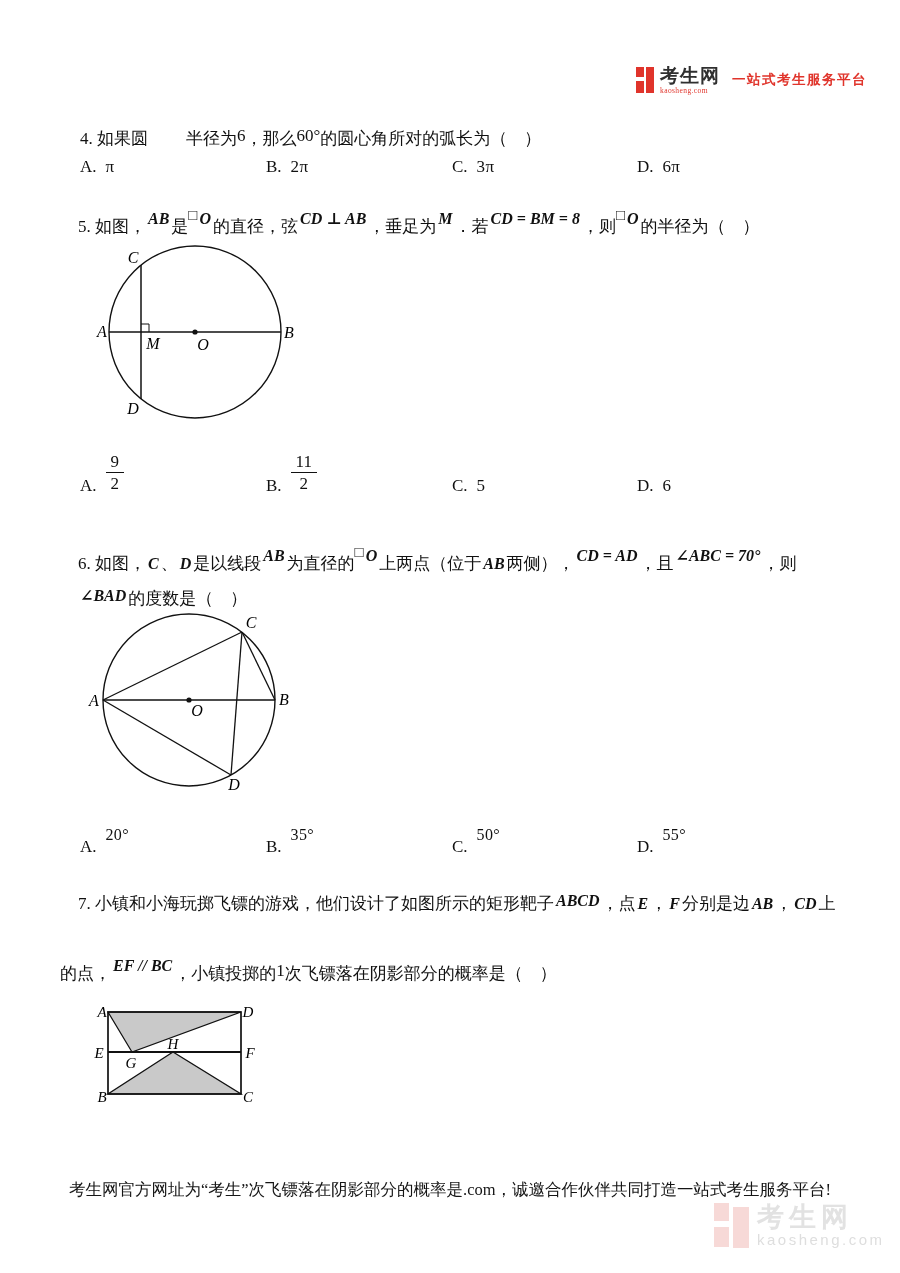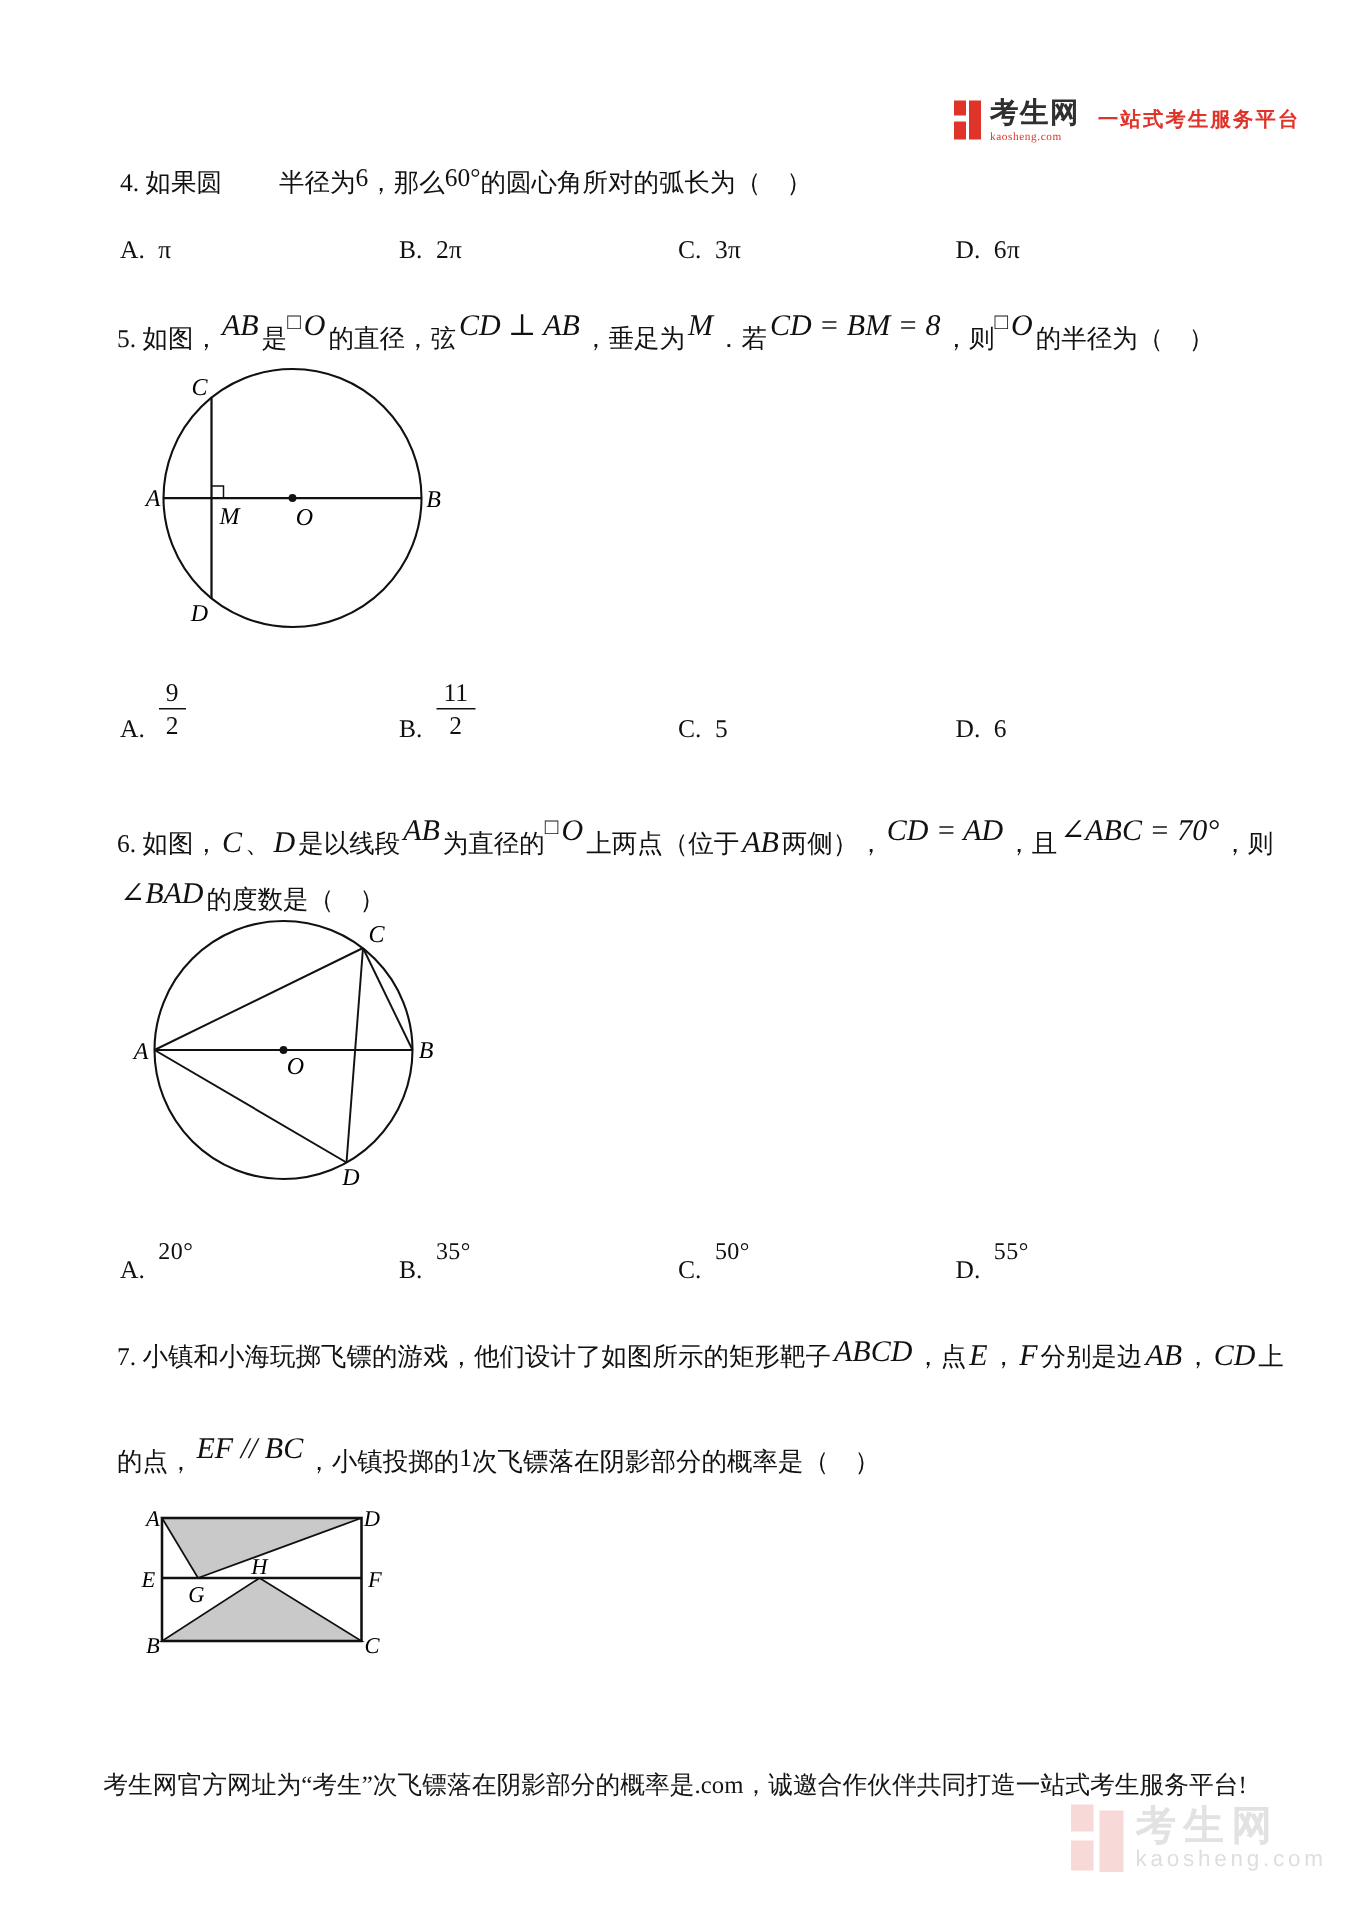--- a/index.html
+++ b/index.html
@@ -3,21 +3,21 @@
 <meta charset="utf-8">
 <style>
   html,body{margin:0;padding:0;}
   body{
     width:900px;height:1273px;position:relative;background:#ffffff;
     font-family:"Liberation Serif","DejaVu Serif",serif;color:#111;
     overflow:hidden;
   }
   .line{position:absolute;font-size:17px;line-height:22px;white-space:nowrap;}
   .line .gap{display:inline-block;}
-  .it{font-style:italic;font-size:20px;padding:0 2px;}
+  .it{font-style:italic;font-size:16px;padding:0 2px;font-weight:bold;}
   .r1{vertical-align:3px;}
   .r2{vertical-align:8px;}
   .r3{vertical-align:12px;font-size:15px;}
   .opt-row{position:absolute;left:0;width:900px;}
   .opt{position:absolute;top:0;display:flex;align-items:flex-end;font-size:17px;}
   .opt-row.short .opt{height:22px;}
   .opt-row.tall .opt{height:46px;}
   .opt-label{margin-right:9px;}
   .opt-val{letter-spacing:0.3px;}
   .opt-val.raised-val{position:relative;top:-13px;font-size:16px;}
@@ -67,21 +67,21 @@
       <div class="li-col-r"></div>
     </div>
     <div class="logo-text">
       <div class="brand">考生网</div>
       <div class="domain">kaosheng.com</div>
     </div>
   </div>
   <div class="tagline">一站式考生服务平台</div>
 </div>
 
-<div class="line" style="left:80px;top:108px"><span class="">4. 如果圆</span><span class="gap" style="width: 38px;"></span><span class="">半径为</span><span class="r1">6</span><span class="">，那么</span><span class="r1">60°</span><span class="">的圆心角所对的弧长为（　）</span></div>
+<div class="line" style="left:80px;top:125px"><span class="">4. 如果圆</span><span class="gap" style="width: 38px;"></span><span class="">半径为</span><span class="r1">6</span><span class="">，那么</span><span class="r1">60°</span><span class="">的圆心角所对的弧长为（　）</span></div>
 <div class="opt-row short" style="top:155px">
     <div class="opt" style="left: 80px;">
       <span class="opt-label">A.</span>
       <span class="opt-val">π</span>
     </div>
     <div class="opt" style="left: 266px;">
       <span class="opt-label">B.</span>
       <span class="opt-val">2π</span>
     </div>
     <div class="opt" style="left: 452px;">
@@ -170,21 +170,21 @@
       <span class="opt-label">C.</span>
       <span class="opt-val raised-val">50°</span>
     </div>
     <div class="opt" style="left: 637px;">
       <span class="opt-label">D.</span>
       <span class="opt-val raised-val">55°</span>
     </div>
   </div>
 
 <div class="line" style="left:78px;top:890px"><span class="">7. 小镇和小海玩掷飞镖的游戏，他们设计了如图所示的矩形靶子</span><span class="it r1">ABCD</span><span class="">，点</span><span class="it ">E</span><span class="">，</span><span class="it ">F</span><span class="">分别是边</span><span class="it ">AB</span><span class="">，</span><span class="it ">CD</span><span class="">上</span></div>
-<div class="line" style="left:78px;top:955px"><span class="">的点，</span><span class="it r2">EF // BC</span><span class="">，小镇投掷的</span><span class="r1">1</span><span class="">次飞镖落在阴影部分的概率是（　）</span></div>
+<div class="line" style="left:60px;top:955px"><span class="">的点，</span><span class="it r2">EF // BC</span><span class="">，小镇投掷的</span><span class="r1">1</span><span class="">次飞镖落在阴影部分的概率是（　）</span></div>
 
 <div class="fig" style="left:90px;top:1002px">
   <svg width="175" height="105" viewBox="0 0 175 105">
     <polygon points="18,10 151,10 42,50" fill="#c9c9c9" stroke="#111" stroke-width="1.2"></polygon>
     <polygon points="18,92 151,92 83,50" fill="#c9c9c9" stroke="#111" stroke-width="1.2"></polygon>
     <rect x="18" y="10" width="133" height="82" fill="none" stroke="#111" stroke-width="1.7"></rect>
     <line x1="18" y1="50" x2="151" y2="50" stroke="#111" stroke-width="1.8"></line>
     <text x="12" y="15" font-size="15" text-anchor="middle">A</text>
     <text x="158" y="15" font-size="15" text-anchor="middle">D</text>
     <text x="9" y="56" font-size="15" text-anchor="middle">E</text>

